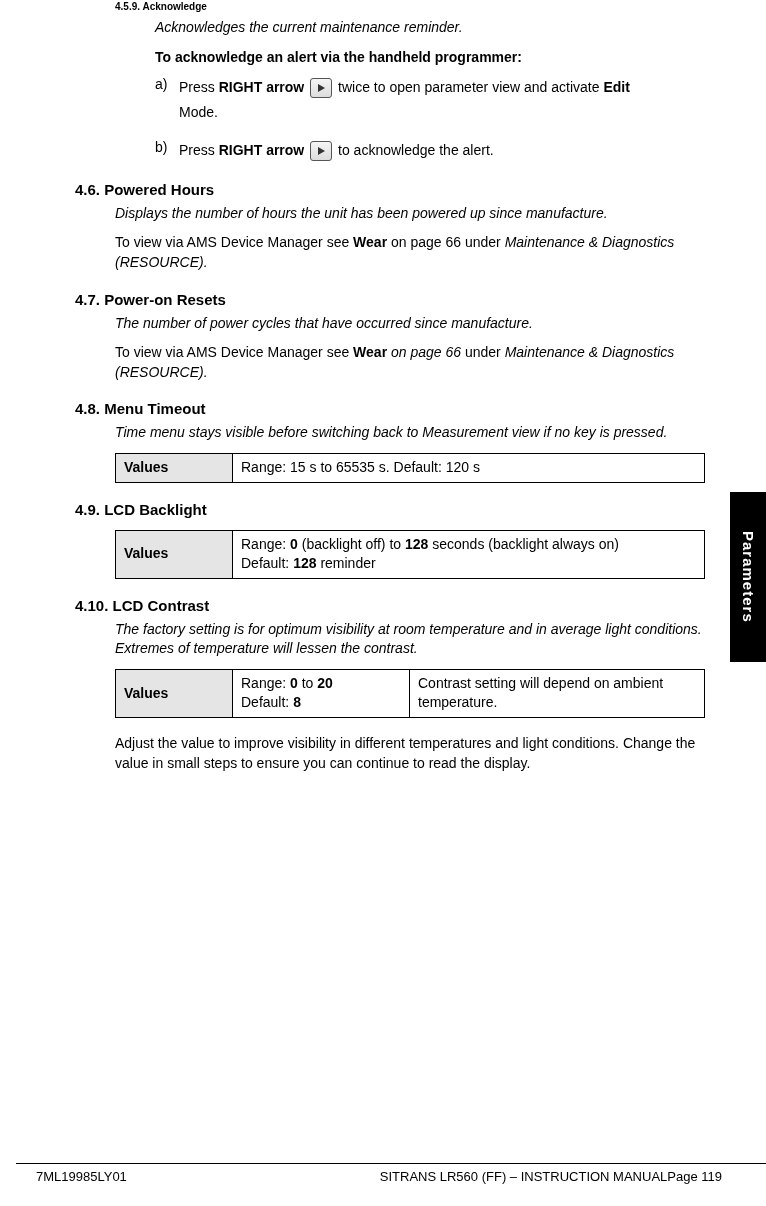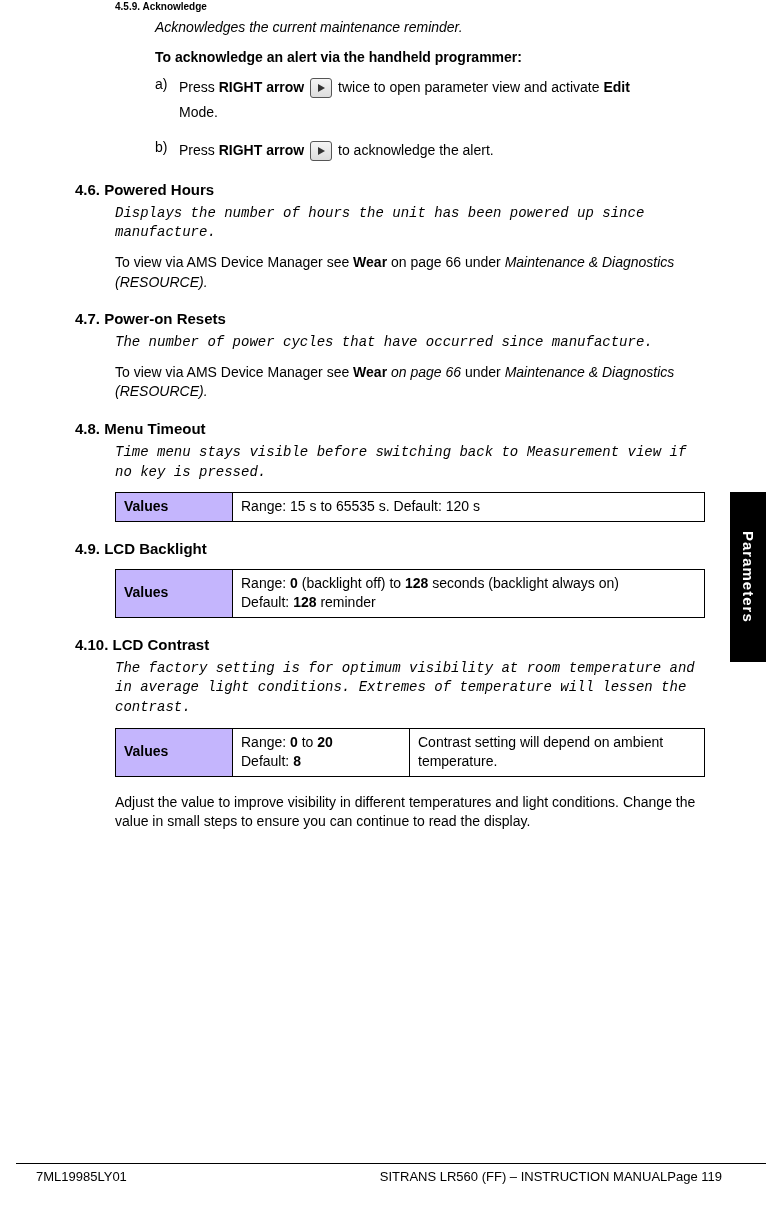--- a/index.html
+++ b/index.html
@@ -41,21 +41,21 @@
     font-weight: bold;
     font-size: 10px;
     margin: 0;
   }
   .h-sub.indent2 { margin-left: 40px; }
   .desc-it {
     font-style: italic;
     margin: 4px 0 10px 0;
   }
   .desc-it.indent2 { margin-left: 80px; }
-  .desc-it.indent1 { margin-left: 40px; font-family: Liberation Mono, monospace; }
+  .desc-it.indent1 { margin-left: 40px; }
   .bold-line {
     font-weight: bold;
     margin: 8px 0 8px 80px;
   }
   .ol-steps {
     margin: 0 0 10px 80px;
   }
   .ol-steps .step {
     display: flex;
     margin-bottom: 12px;
@@ -106,21 +106,21 @@
     margin: 10px 0 16px 40px;
   }
   table.vtable td, table.vtable th {
     border: 1px solid #000;
     padding: 4px 8px;
     font-size: 14px;
     text-align: left;
     vertical-align: middle;
   }
   table.vtable th {
-    background: #c4b5fd;
+    background: #e5e5e5;
     font-weight: bold;
     width: 100px;
   }
   .footer {
     position: absolute;
     bottom: 20px;
     left: 16px;
     width: 766px;
     padding: 0 60px 0 20px;
     box-sizing: border-box;

